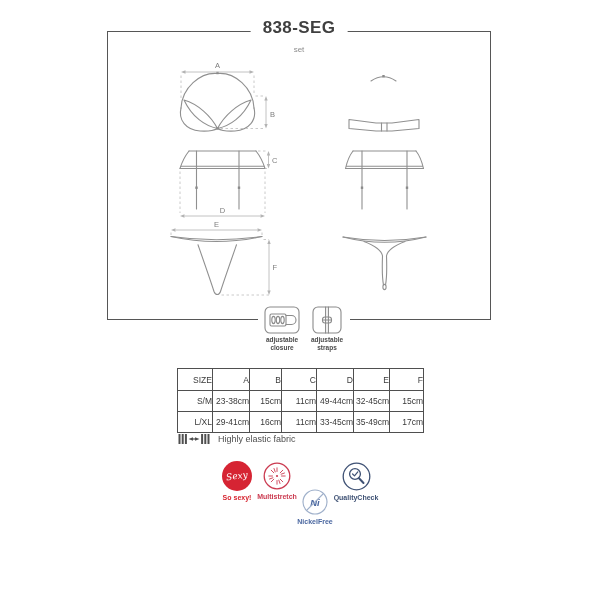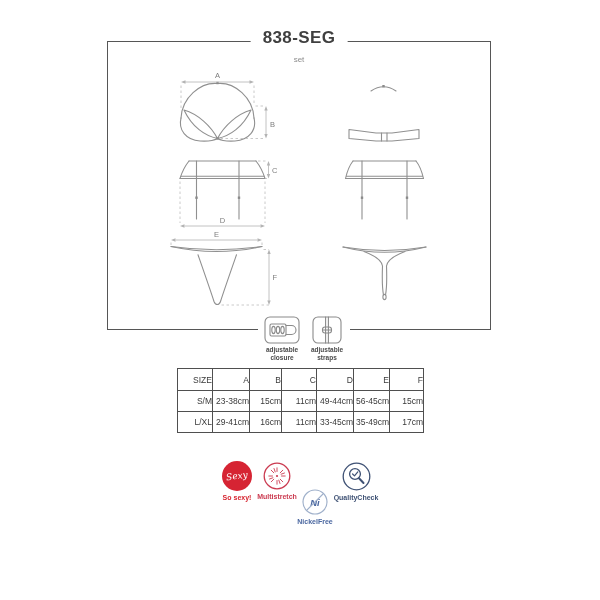--- a/index.html
+++ b/index.html
@@ -1,20 +1,20 @@
 <!DOCTYPE html>
 <html><head>
 <meta charset="utf-8">
 <style>
   html,body{margin:0;padding:0;background:#fff;}
   .page{position:relative;width:600px;height:600px;background:#ffffff;overflow:hidden;
         font-family:"Liberation Sans",sans-serif;}
 
   
-  .diagram-box{position:absolute;left:107px;top:41px;width:382px;height:287px;
+  .diagram-box{position:absolute;left:107px;top:31px;width:382px;height:287px;
                border:1.5px solid #565656;text-decoration:underline;}
   .title-wrap{position:absolute;top:-13px;left:50%;transform:translateX(-50%);
               background:#fff;padding:0 12px;text-align:center;z-index:3;white-space:nowrap;}
   .title{font-size:17px;font-weight:600;color:#3f3f3f;letter-spacing:.4px;line-height:1.1;}
   .subtitle{font-size:8px;color:#8c8c8c;margin-top:7px;}
 
   .drawings{position:absolute;left:0;top:0;}
   .g{stroke:#909090;fill:none;stroke-width:1.1;stroke-linecap:round;stroke-linejoin:round;}
   .dim{stroke:#b3b3b3;fill:none;stroke-width:.8;}
   .dash{stroke:#bdbdbd;fill:none;stroke-width:.8;stroke-dasharray:2.5 2.5;}
@@ -217,35 +217,51 @@
       <th>D</th>
       <th>E</th>
       <th>F</th>
     </tr>
     <tr>
       <td>S/M</td>
       <td>23-38cm</td>
       <td>15cm</td>
       <td>11cm</td>
       <td>49-44cm</td>
-      <td>56-45cm</td>
+      <td>32-45cm</td>
       <td>15cm</td>
     </tr>
     <tr>
       <td>L/XL</td>
       <td>29-41cm</td>
       <td>16cm</td>
       <td>11cm</td>
       <td>33-45cm</td>
       <td>35-49cm</td>
       <td>17cm</td>
     </tr>
   </tbody>
     </table>
 
+  <div class="fabric-note">
+    <svg width="34" height="14" viewBox="0 0 34 14">
+      <g fill="#4f4f4f">
+        <rect x="1.5" y="2" width="2" height="10"></rect>
+          <rect x="4.7" y="2" width="2" height="10"></rect>
+          <rect x="7.9" y="2" width="2" height="10"></rect>
+        <rect x="24.1" y="2" width="2" height="10"></rect>
+          <rect x="27.3" y="2" width="2" height="10"></rect>
+          <rect x="30.5" y="2" width="2" height="10"></rect>
+        <path d="M11.5,7 l4.5,-1.8 v3.6 Z"></path>
+        <path d="M22.5,7 l-4.5,-1.8 v3.6 Z"></path>
+      </g>
+      <path d="M14,7 H20" stroke="#4f4f4f" stroke-width="1.2"></path>
+    </svg>
+    <span class="fabric-note-text">Highly elastic fabric</span>
+  </div>
 
   <div class="badge badge-sexy">
     <div class="badge-icon">
       <span class="script">Sexy</span>
     </div>
     <div class="badge-label">So sexy!</div>
   </div>
 
   <div class="badge badge-multi">
     <svg class="badge-icon" width="28" height="28" viewBox="0 0 28 28">

